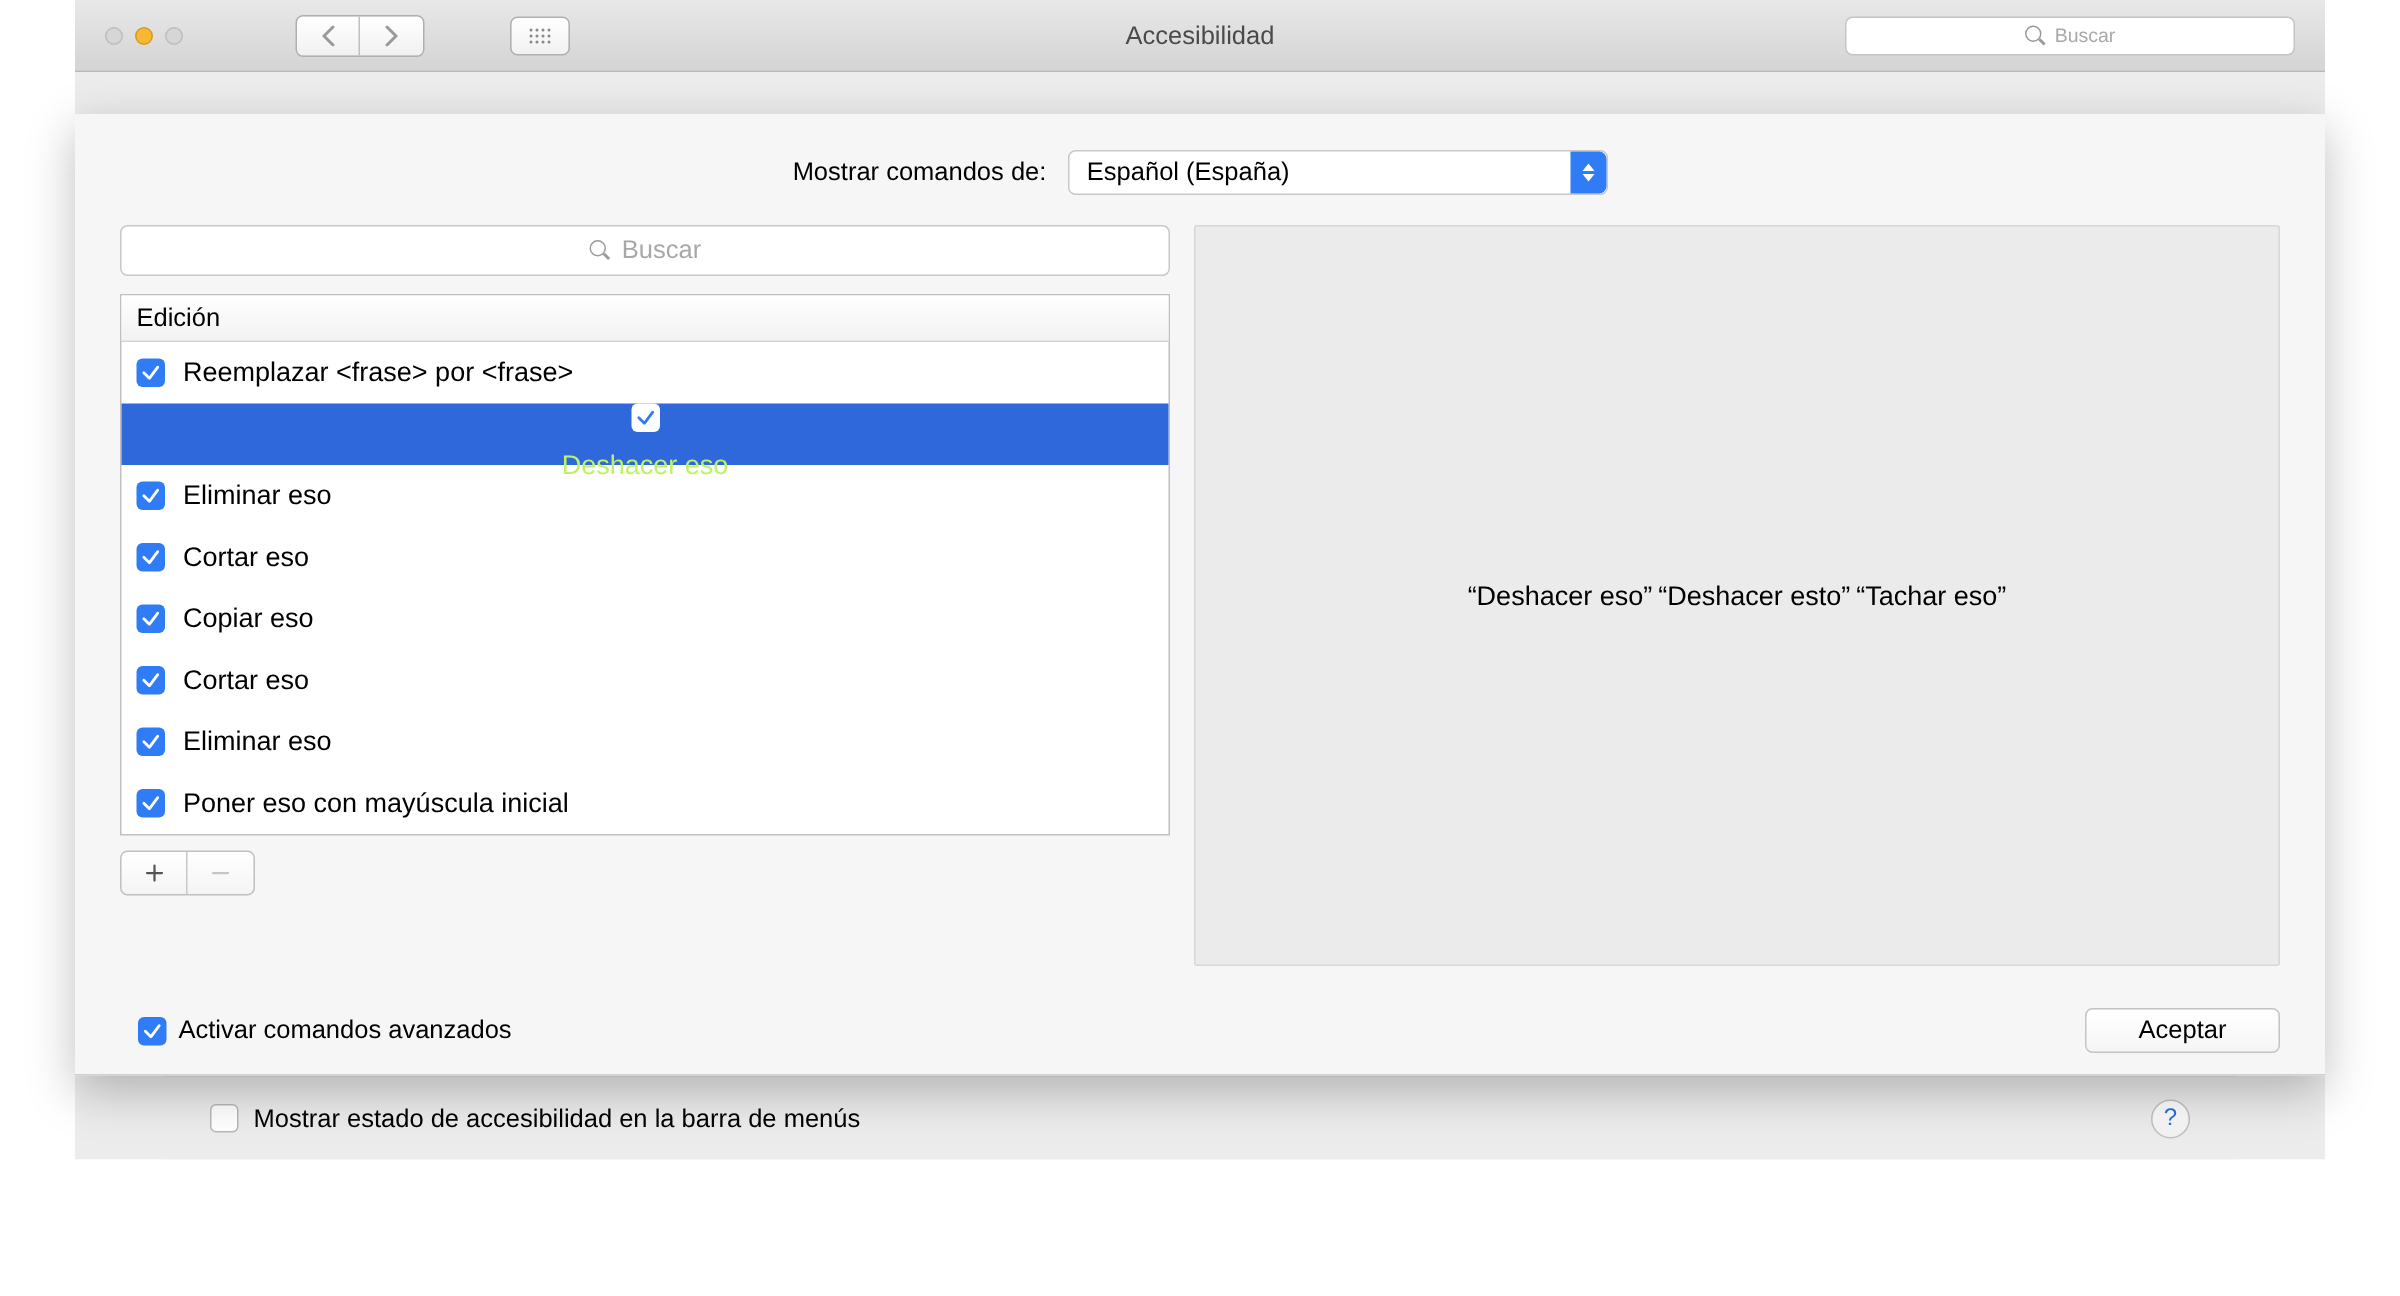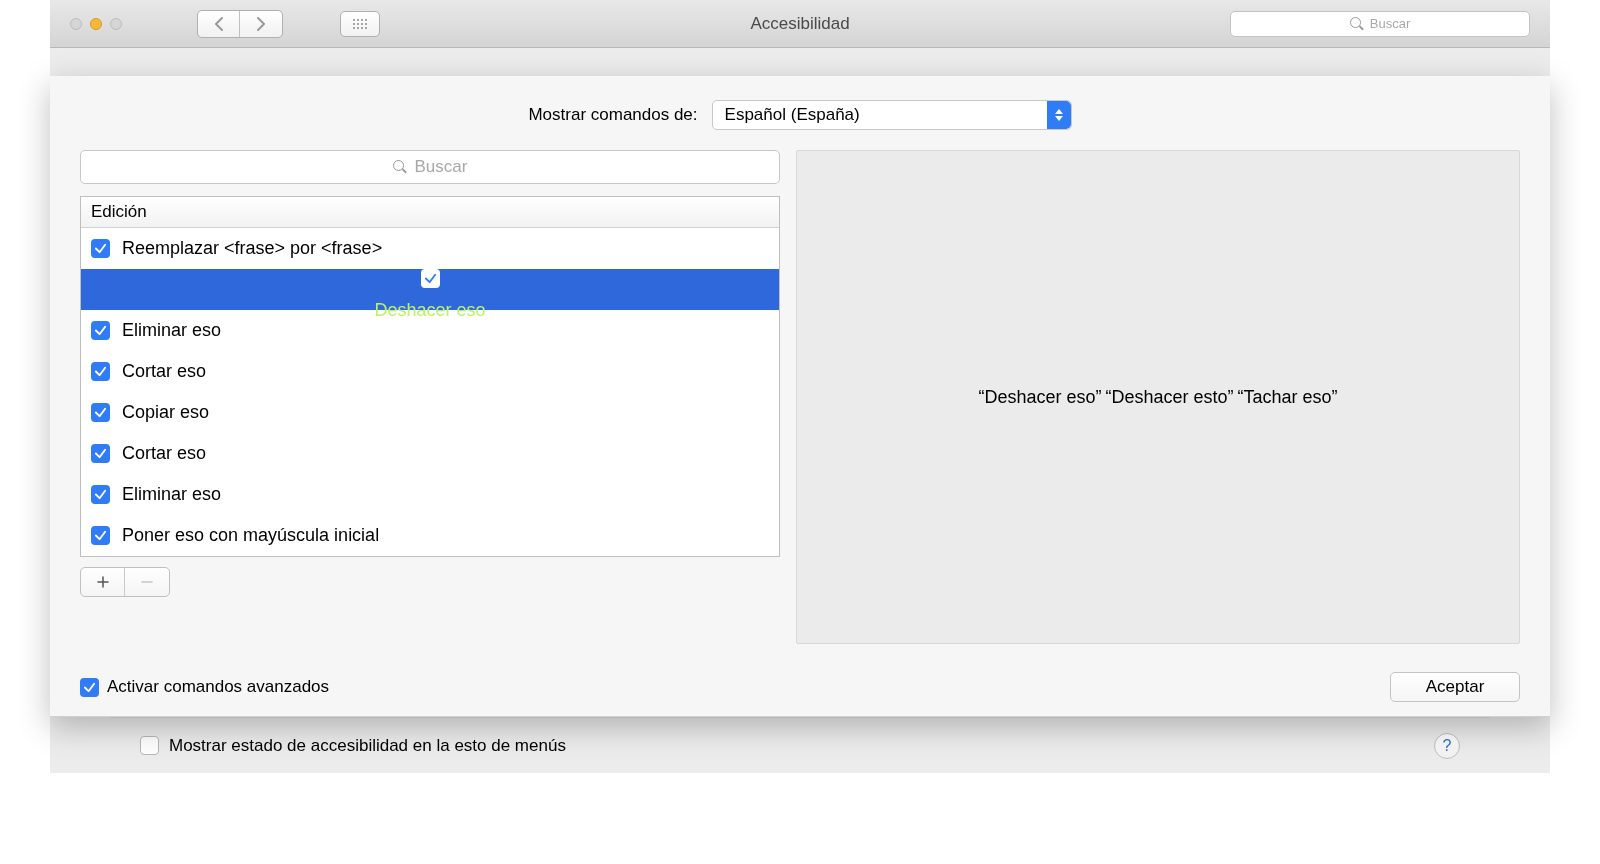--- a/index.html
+++ b/index.html
@@ -204,20 +204,21 @@
       font-size: 18px;
       gap: 4px;
     }
     
     .footer-row {
       display: flex; align-items: center; margin-top: 28px;
     }
     .adv-check {
       display: flex; align-items: center; gap: 8px;
       font-size: 17px;
+      margin-left: 12px;
     }
     .accept-btn {
       margin-left: auto;
       width: 130px; height: 30px;
       background: linear-gradient(#ffffff, #f5f5f5);
       border: 1px solid #c4c4c4;
       border-radius: 5px;
       font-size: 17px;
       display: flex; align-items: center; justify-content: center;
     }
@@ -427,19 +428,19 @@
         <div class="accept-btn">
           <span>Aceptar</span>
         </div>
       </div>
 
     </div>
   </div>
 
   <div class="bg-footer">
     <div class="unchecked"></div>
-    <span style="font-size:17px;">Mostrar estado de accesibilidad en la esto de menús</span>
+    <span style="font-size:17px;">Mostrar estado de accesibilidad en la barra de menús</span>
     <div class="help-btn">
       <span>?</span>
     </div>
   </div>
 
 </div>
 
 </body></html>

